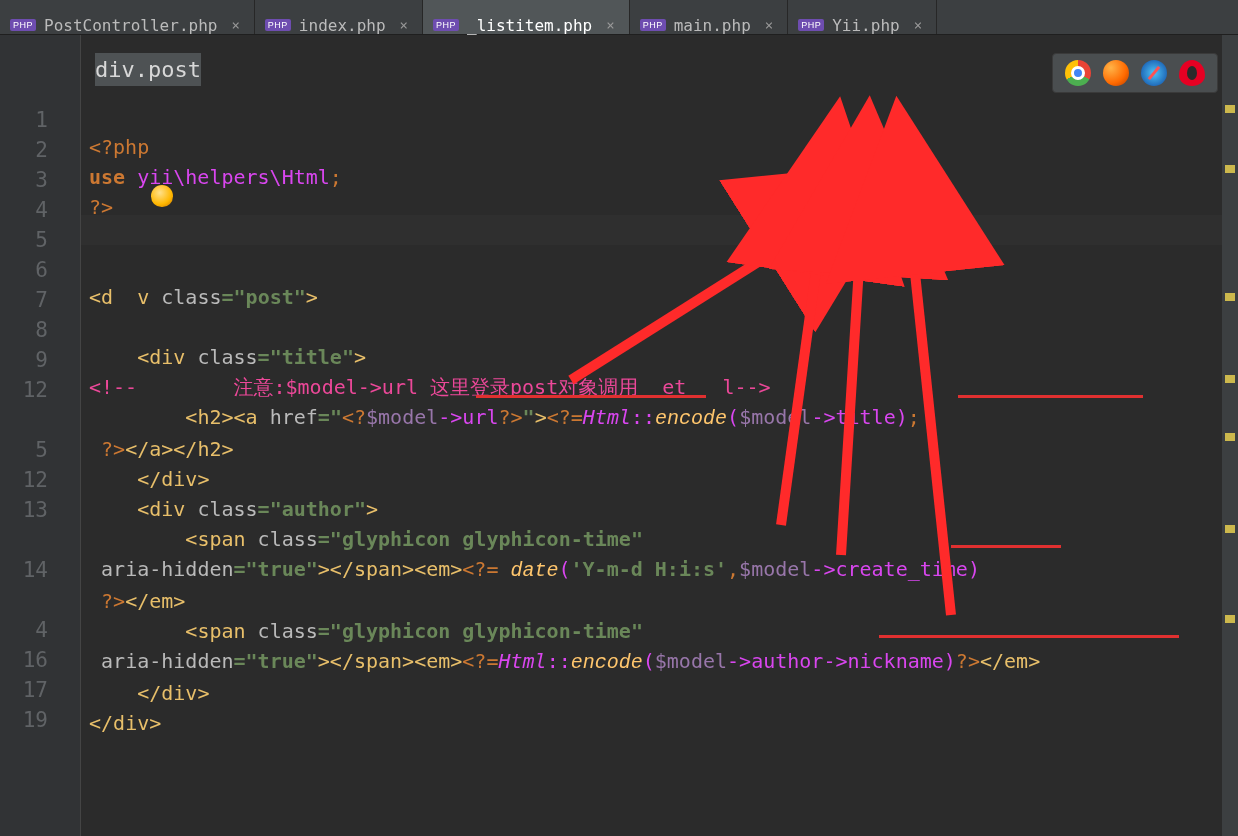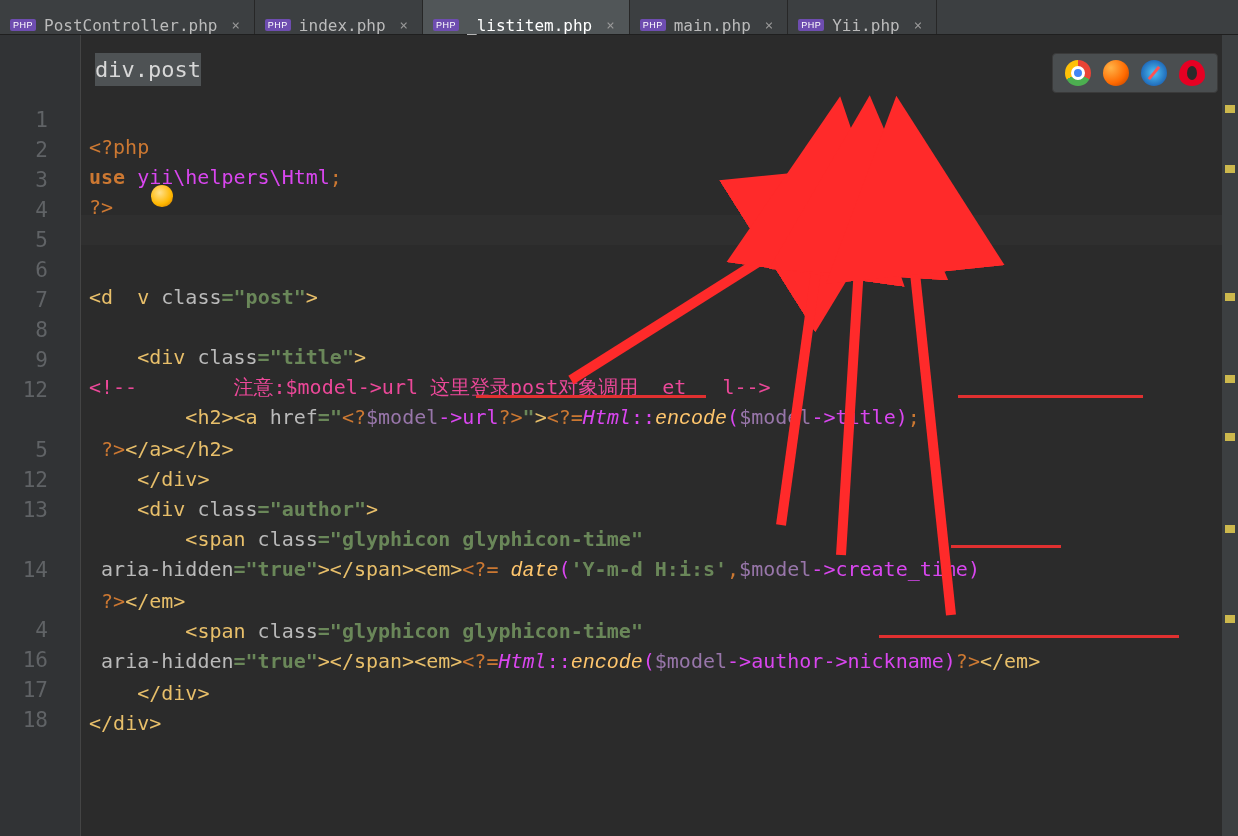--- a/index.html
+++ b/index.html
@@ -82,21 +82,21 @@
       <div> </div>
       <div>5</div>
     <div>12</div>
       <div>13</div>
       <div> </div>
     <div>14</div>
       <div> </div>
       <div>4</div>
     <div>16</div>
       <div>17</div>
-      <div>18</div>
+      <div>19</div>
   </div>
   <div class="fold-col"></div>
 
   <div class="content">
     <div class="breadcrumb"><span class="crumb">div.post</span></div>
     <div class="hl-row"></div>
     <div class="bulb"></div>
 
     <div class="code">
 <span class="c-punc">&lt;?php</span>

